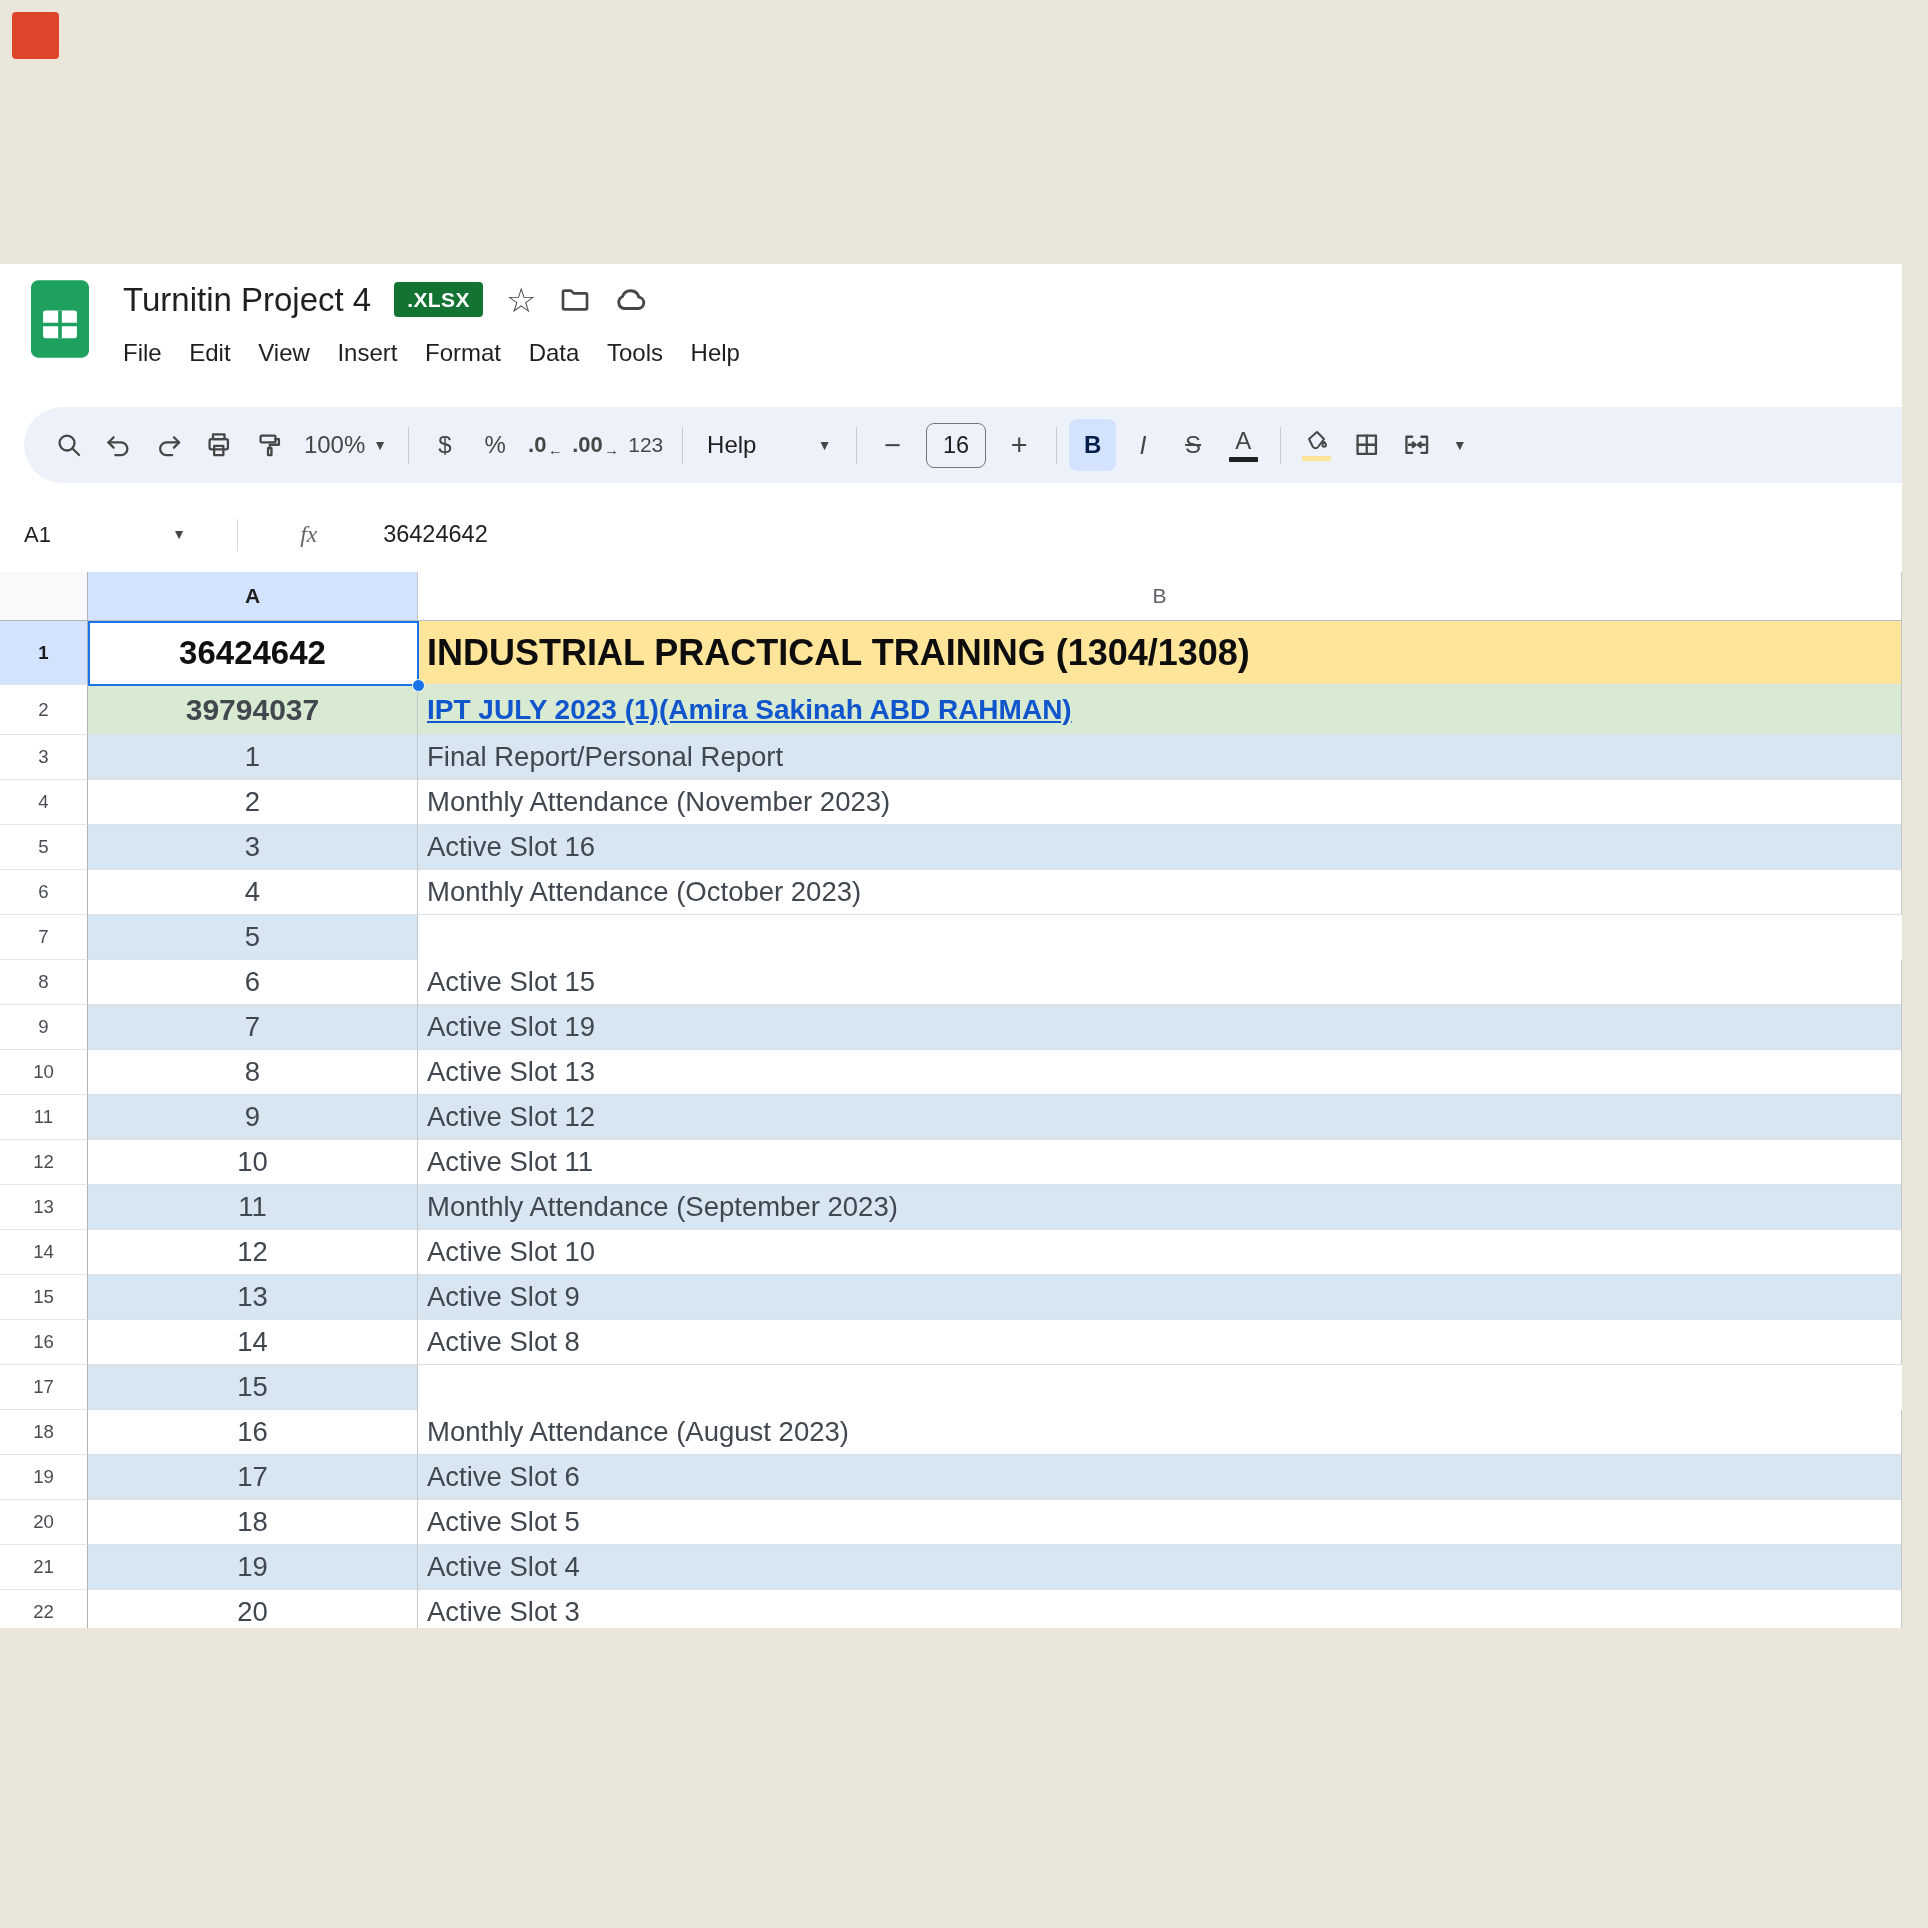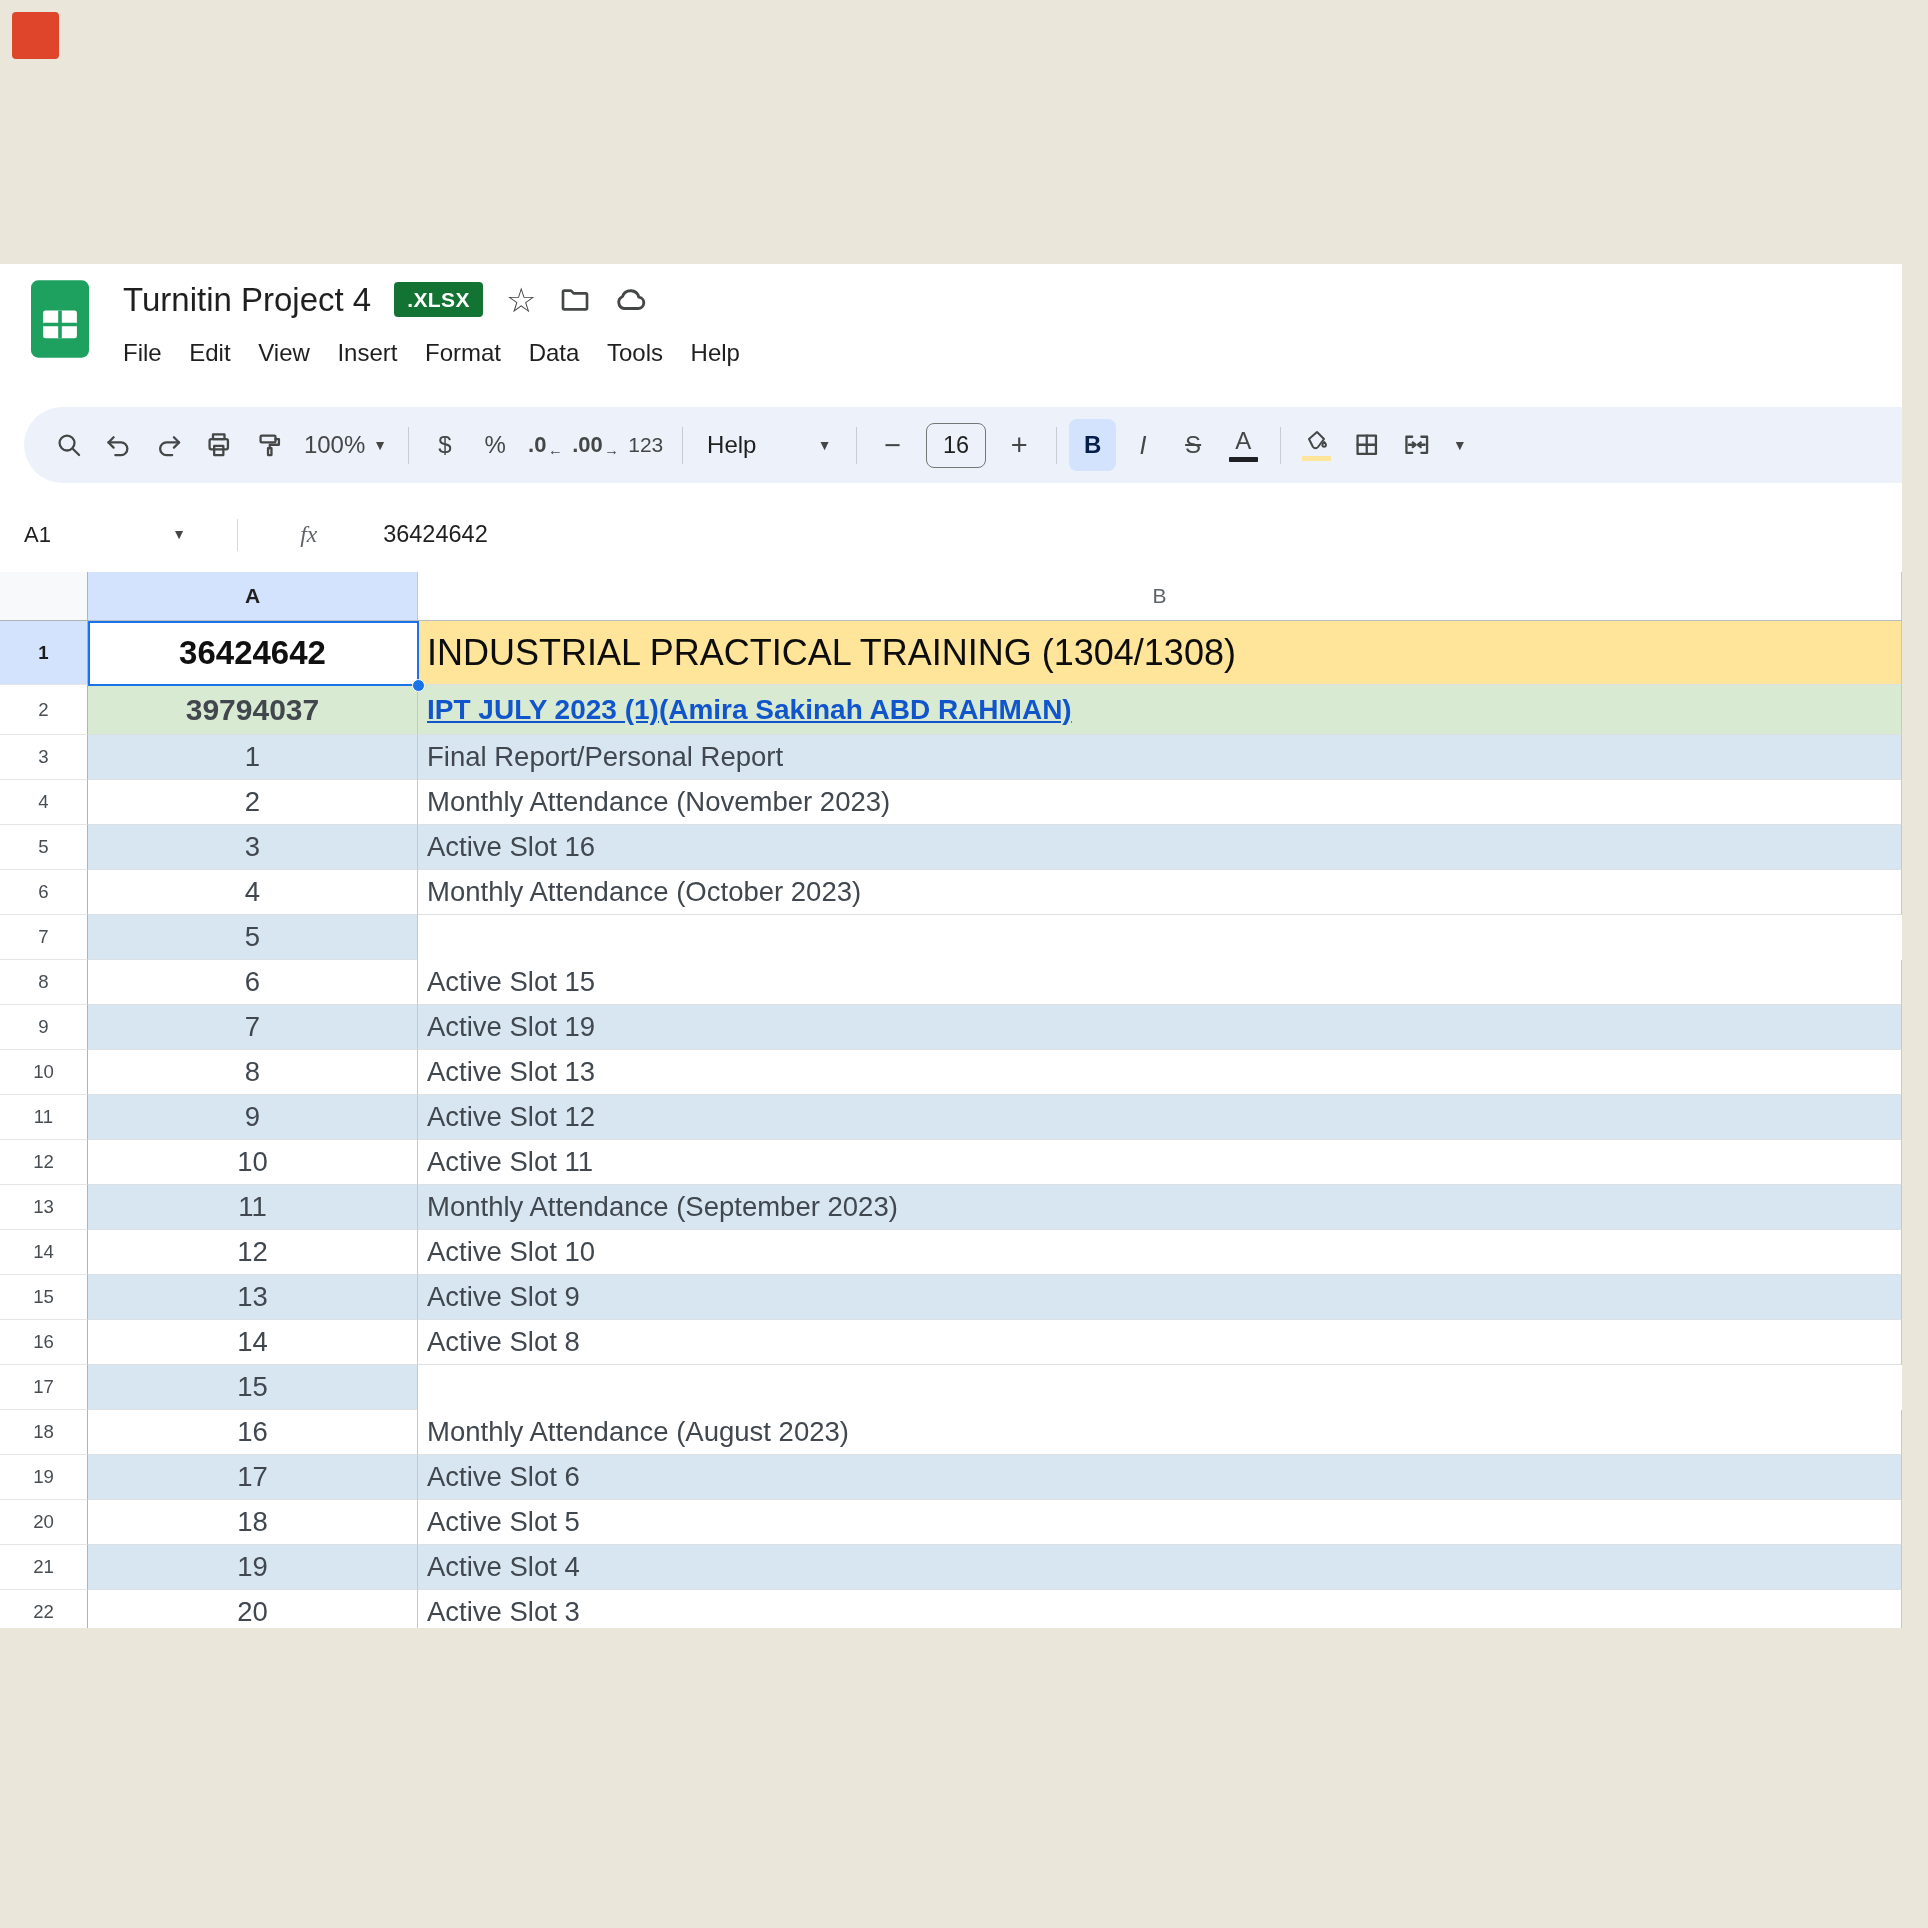--- a/index.html
+++ b/index.html
@@ -71,21 +71,21 @@
   .rn{width:88px;display:flex;align-items:center;justify-content:center;font-size:18.6px;color:#474d52;
       background:#fff;border-right:0.8px solid #aeb3b8;border-bottom:0.8px solid #e6e6e6;flex:none;}
   .r1 .rn{background:var(--header-sel-blue);font-weight:700;color:#1b1b1b;}
   .cell{border-right:0.8px solid #c3c8cd;border-bottom:0.8px solid #dde0e3;}
   .ca{width:330px;display:flex;align-items:center;justify-content:center;font-size:27.5px;color:#40474e;flex:none;}
   .cb{flex:1;display:flex;align-items:center;padding-left:9px;font-size:27.5px;color:#40474e;overflow:hidden;white-space:nowrap;}
   .band-blue .cell{background:var(--band-blue);}
   .band-white .cell{background:#fff;}
   .r1 .ca{font-weight:700;font-size:33px;color:#101010;background:#fff;}
   .r1 .cb{background:var(--row1-yellow);}
-  .r1 .b-text{font-weight:400;font-size:36px;color:#0d0d0d;}
+  .r1 .b-text{font-weight:700;font-size:36px;color:#0d0d0d;}
   .r2 .ca{font-weight:700;font-size:30px;color:#41474d;background:var(--row2-green);}
   .r2 .cb{background:var(--row2-green);}
   .r2 .b-text{color:var(--link-blue);font-weight:700;font-size:28px;text-decoration:underline;}
   .selection{position:absolute;left:88px;top:49px;width:331px;height:65px;border:2.4px solid var(--selection-blue);pointer-events:none;}
   .handle{position:absolute;right:-8px;bottom:-8px;width:13px;height:13px;border-radius:50%;
           background:var(--selection-blue);border:1.6px solid #fff;pointer-events:auto;}
 </style>
 </head>
 <body>
 

